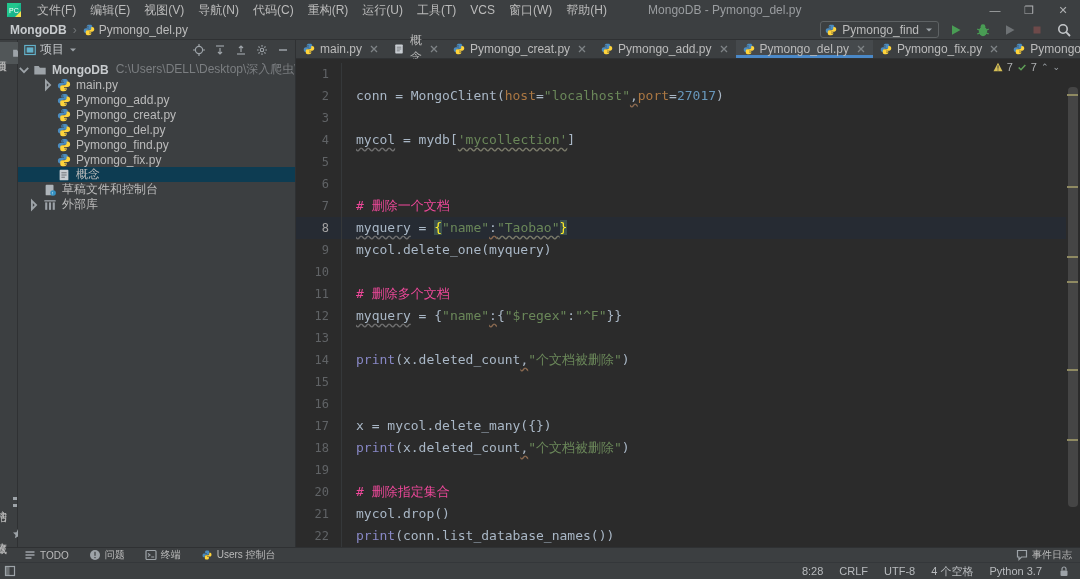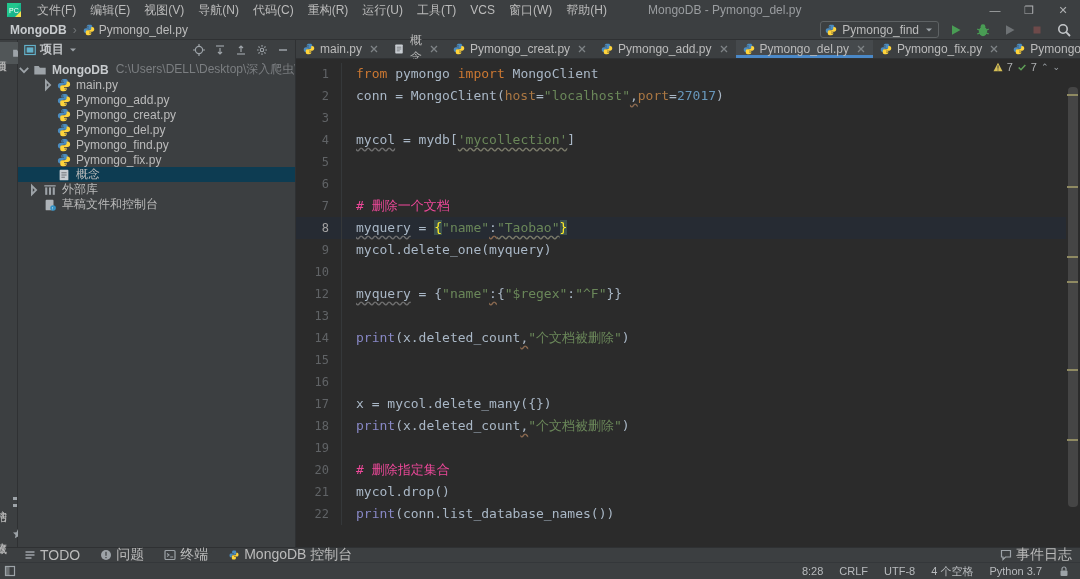--- a/index.html
+++ b/index.html
@@ -31,21 +31,21 @@
   
   #main{display:flex;height:507px}
   #stripe-left{width:18px;background:#3c3f41;border-right:1px solid #2f3133;display:flex;flex-direction:column;justify-content:space-between;align-items:center;padding:2px 0}
   .vtab{writing-mode:vertical-rl;display:flex;flex-direction:column;align-items:center;gap:3px;padding:5px 1px;color:#bbbbbb;font-size:11px}
   .vtab.active{background:#515658}
   #stripe-bottom-group{display:flex;flex-direction:column;gap:10px;align-items:center}
 
   
   #project{width:278px;background:#3c3f41;border-right:1px solid #2f3133;display:flex;flex-direction:column}
   #project-header{height:19px;display:flex;align-items:center;padding:0 6px;gap:4px}
-  #project-title{font-weight:bold;color:#c2c5c8}
+  #project-title{font-weight:normal;color:#c2c5c8}
   #ptoolbar{margin-left:auto;display:flex;align-items:center;gap:9px;color:#9da3a8}
   #tree{flex:1;overflow:hidden;padding-top:3px;white-space:nowrap}
   .trow{height:15px;display:flex;align-items:center;font-size:12px;color:#bbbbbb}
   .trow.selected{background:#0d3c52}
   .trow .arrow-slot{width:13px;display:inline-flex;justify-content:center;flex:none}
   .trow .ic{width:14px;height:14px;margin-right:5px}
   .trow .tpath{color:#7b7e81;margin-left:7px}
   .trow .tlabel.bold{font-weight:bold;color:#c8cbce}
 
   
@@ -74,21 +74,21 @@
   .tk-pw{color:#a9b7c6;text-decoration:underline wavy #8c6a50;text-underline-offset:3px}
 
   #inspections{position:absolute;top:2px;right:20px;display:flex;align-items:center;gap:4px;color:#afb1b3;font-size:11px;font-family:"Liberation Sans",sans-serif}
   #inspections .chev{color:#9da3a8;font-size:9px}
 
   #vscroll{position:absolute;top:0;right:0;bottom:0;width:14px}
   #vscroll .thumb{position:absolute;left:2px;right:2px;top:28px;height:420px;background:rgba(166,166,166,.22);border-radius:4px}
   .mark{position:absolute;left:1px;width:11px;height:2px;background:#8f8a62}
 
   
-  #toolbar-bottom{height:15px;background:#3c3f41;border-top:1px solid #2f3133;display:flex;align-items:center;padding:0 8px 0 24px;font-size:14px}
+  #toolbar-bottom{height:15px;background:#3c3f41;border-top:1px solid #2f3133;display:flex;align-items:center;padding:0 8px 0 24px;font-size:10px}
   .tool-item{display:flex;align-items:center;gap:4px;margin-right:20px;color:#bbbbbb}
   #toolbar-bottom .spacer{flex:1}
   #eventlog{display:flex;align-items:center;gap:4px;color:#bbbbbb}
   #statusbar{height:17px;background:#3c3f41;border-top:1px solid #34373a;display:flex;align-items:center;padding:0 10px 0 4px;font-size:11px;color:#b7babd}
   #statusbar .spacer{flex:1}
   .status-item{margin-left:16px}
 </style>
 </head>
 <body>
 
@@ -361,48 +361,48 @@
             <svg viewBox="0 0 16 16">
               <rect x="3" y="2" width="10" height="12" rx="1" fill="#c8cdd2"></rect>
               <rect x="5" y="5" width="6" height="1" fill="#63676b"></rect>
               <rect x="5" y="7.5" width="6" height="1" fill="#63676b"></rect>
               <rect x="5" y="10" width="4" height="1" fill="#63676b"></rect>
             </svg>
           </span>
           <span class="tlabel">概念</span>
         </div>
         <div class="trow" style="padding-left: 12px;">
+          <span class="arrow-slot"></span>
+          <span class="ic ">
+            <svg viewBox="0 0 16 16">
+              <rect x="3" y="2" width="9" height="12" rx="1" fill="#aeb4b9"></rect>
+              <circle cx="11.5" cy="11.5" r="3.2" fill="#3592c4"></circle>
+              <text x="10" y="14" font-size="5" fill="#fff" font-family="sans-serif">!</text>
+            </svg>
+          </span>
+          <span class="tlabel">草稿文件和控制台</span>
+        </div>
+        <div class="trow" style="padding-left: 12px;">
           <span class="arrow-slot">
             <span class="ic ic10">
               <svg viewBox="0 0 10 10">
                 <path d="M3.5 2l3 3-3 3z" fill="none" stroke="#9da3a8" stroke-width="1.3"></path>
               </svg>
             </span>
           </span>
           <span class="ic ">
             <svg viewBox="0 0 16 16">
               <rect x="1.5" y="2.5" width="13" height="1.5" fill="#9da3a8"></rect>
               <rect x="2.5" y="5" width="2.4" height="8.5" fill="#9da3a8"></rect>
               <rect x="6.8" y="5" width="2.4" height="8.5" fill="#9da3a8"></rect>
               <rect x="11.1" y="5" width="2.4" height="8.5" fill="#9da3a8"></rect>
             </svg>
           </span>
           <span class="tlabel">外部库</span>
         </div>
-        <div class="trow" style="padding-left: 12px;">
-          <span class="arrow-slot"></span>
-          <span class="ic ">
-            <svg viewBox="0 0 16 16">
-              <rect x="3" y="2" width="9" height="12" rx="1" fill="#aeb4b9"></rect>
-              <circle cx="11.5" cy="11.5" r="3.2" fill="#3592c4"></circle>
-              <text x="10" y="14" font-size="5" fill="#fff" font-family="sans-serif">!</text>
-            </svg>
-          </span>
-          <span class="tlabel">草稿文件和控制台</span>
-        </div>
       </div>
   </div>
 
   <div id="editor-zone">
     <div id="tabs">
         <div class="tab">
           <span class="ic ic12">
             <svg viewBox="0 0 16 16">
               <path fill="#4b8bbe" d="M8 1C6 1 5 1.9 5 3.2V5h3v.8H3.8C2.2 5.8 1 6.9 1 8.9s1.2 3 2.8 3H5v-1.9c0-1.2 1.1-2.2 2.5-2.2H10c1.3 0 2.3-.9 2.3-2.1V3.2C12.3 1.9 11.2 1 9.8 1H8zM6.6 2.6a.7.7 0 110 1.4.7.7 0 010-1.4z"></path>
               <path fill="#ffd43b" d="M8 15c2 0 3-.9 3-2.2V11H8v-.8h4.2c1.6 0 2.8-1.1 2.8-3.1s-1.2-3-2.8-3H11v1.9c0 1.2-1.1 2.2-2.5 2.2H6c-1.3 0-2.3.9-2.3 2.1v2.5C3.7 14.1 4.8 15 6.2 15H8zm1.4-1.6a.7.7 0 110-1.4.7.7 0 010 1.4z"></path>
@@ -492,30 +492,31 @@
             <svg viewBox="0 0 16 16">
               <path fill="#4b8bbe" d="M8 1C6 1 5 1.9 5 3.2V5h3v.8H3.8C2.2 5.8 1 6.9 1 8.9s1.2 3 2.8 3H5v-1.9c0-1.2 1.1-2.2 2.5-2.2H10c1.3 0 2.3-.9 2.3-2.1V3.2C12.3 1.9 11.2 1 9.8 1H8zM6.6 2.6a.7.7 0 110 1.4.7.7 0 010-1.4z"></path>
               <path fill="#ffd43b" d="M8 15c2 0 3-.9 3-2.2V11H8v-.8h4.2c1.6 0 2.8-1.1 2.8-3.1s-1.2-3-2.8-3H11v1.9c0 1.2-1.1 2.2-2.5 2.2H6c-1.3 0-2.3.9-2.3 2.1v2.5C3.7 14.1 4.8 15 6.2 15H8zm1.4-1.6a.7.7 0 110-1.4.7.7 0 010 1.4z"></path>
             </svg>
           </span>
           <span>Pymongo_find.py</span>
         </div>
       </div>
     <div id="editor">
       <div id="code">
-          <div class="row"><span class="gut">1</span><span class="codeline"><span class="tk-k">from</span><span class="tk-p"> pymongo </span><span class="tk-k">import</span><span class="tk-p"> MongoClient</span></span></div>
+          <div class="row"><span class="gut">1</span></div>
           <div class="row"><span class="gut">2</span><span class="codeline"><span class="tk-p">conn = MongoClient(</span><span class="tk-par">host</span><span class="tk-p">=</span><span class="tk-s">"localhost"</span><span class="tk-pw">,</span><span class="tk-par">port</span><span class="tk-p">=</span><span class="tk-n">27017</span><span class="tk-p">)</span></span></div>
           <div class="row"><span class="gut">3</span></div>
           <div class="row"><span class="gut">4</span><span class="codeline"><span class="tk-u">mycol</span><span class="tk-p"> = mydb[</span><span class="tk-su">'mycollection'</span><span class="tk-p">]</span></span></div>
           <div class="row"><span class="gut">5</span><span class="codeline"></span></div>
           <div class="row"><span class="gut">6</span><span class="codeline"></span></div>
           <div class="row"><span class="gut">7</span><span class="codeline"><span class="tk-c"># 删除一个文档</span></span></div>
           <div class="row cur"><span class="gut">8</span><span class="codeline"><span class="tk-u">myquery</span><span class="tk-p"> = </span><span class="tk-m">{</span><span class="tk-s">"name"</span><span class="tk-pw">:</span><span class="tk-su">"Taobao"</span><span class="tk-m">}</span></span></div>
           <div class="row"><span class="gut">9</span><span class="codeline"><span class="tk-p">mycol.delete_one(myquery)</span></span></div>
           <div class="row"><span class="gut">10</span><span class="codeline"></span></div>
+          <div class="row"><span class="gut">11</span><span class="codeline"><span class="tk-c"># 删除多个文档</span></span></div>
           <div class="row"><span class="gut">12</span><span class="codeline"><span class="tk-u">myquery</span><span class="tk-p"> = {</span><span class="tk-s">"name"</span><span class="tk-pw">:</span><span class="tk-p">{</span><span class="tk-s">"$regex"</span><span class="tk-p">:</span><span class="tk-s">"^F"</span><span class="tk-p">}}</span></span></div>
           <div class="row"><span class="gut">13</span></div>
           <div class="row"><span class="gut">14</span><span class="codeline"><span class="tk-b">print</span><span class="tk-p">(x.deleted_count</span><span class="tk-pw">,</span><span class="tk-s">"个文档被删除"</span><span class="tk-p">)</span></span></div>
           <div class="row"><span class="gut">15</span><span class="codeline"></span></div>
           <div class="row"><span class="gut">16</span></div>
           <div class="row"><span class="gut">17</span><span class="codeline"><span class="tk-p">x = mycol.delete_many({})</span></span></div>
           <div class="row"><span class="gut">18</span><span class="codeline"><span class="tk-b">print</span><span class="tk-p">(x.deleted_count</span><span class="tk-pw">,</span><span class="tk-s">"个文档被删除"</span><span class="tk-p">)</span></span></div>
           <div class="row"><span class="gut">19</span><span class="codeline"></span></div>
           <div class="row"><span class="gut">20</span><span class="codeline"><span class="tk-c"># 删除指定集合</span></span></div>
           <div class="row"><span class="gut">21</span><span class="codeline"><span class="tk-p">mycol.drop()</span></span></div>
@@ -581,21 +582,21 @@
         </span>
         <span>终端</span>
       </span>
       <span class="tool-item">
         <span class="ic ic12">
           <svg viewBox="0 0 16 16">
             <path fill="#4b8bbe" d="M8 2c-1.6 0-2.5.7-2.5 1.8V5.3h2.5V6H4.3C3 6 2 6.9 2 8.5S3 11 4.3 11h.7V9.5C5 8.6 5.9 7.8 7 7.8h2c1 0 1.9-.7 1.9-1.7V3.8C10.9 2.7 10 2 8.9 2H8z"></path>
             <path fill="#ffd43b" d="M8 14c1.6 0 2.5-.7 2.5-1.8v-1.5H8V10h3.7c1.3 0 2.3-.9 2.3-2.5S13 5 11.7 5H11v1.5c0 .9-.9 1.7-2 1.7H7c-1 0-1.9.7-1.9 1.7v2.3C5.1 13.3 6 14 7.1 14H8z"></path>
           </svg>
         </span>
-        <span>MongoDB 控制台</span>
+        <span>Users 控制台</span>
       </span>
     </div>
   <div class="spacer"></div>
   <span id="eventlog">
     <span class="ic ic12">
         <svg viewBox="0 0 12 12">
           <path d="M1.5 1.5h9v6.5h-5L3 10.5V8h-1.5z" fill="none" stroke="#9da3a8" stroke-width="1.2"></path>
         </svg>
       </span>
     <span>事件日志</span>

